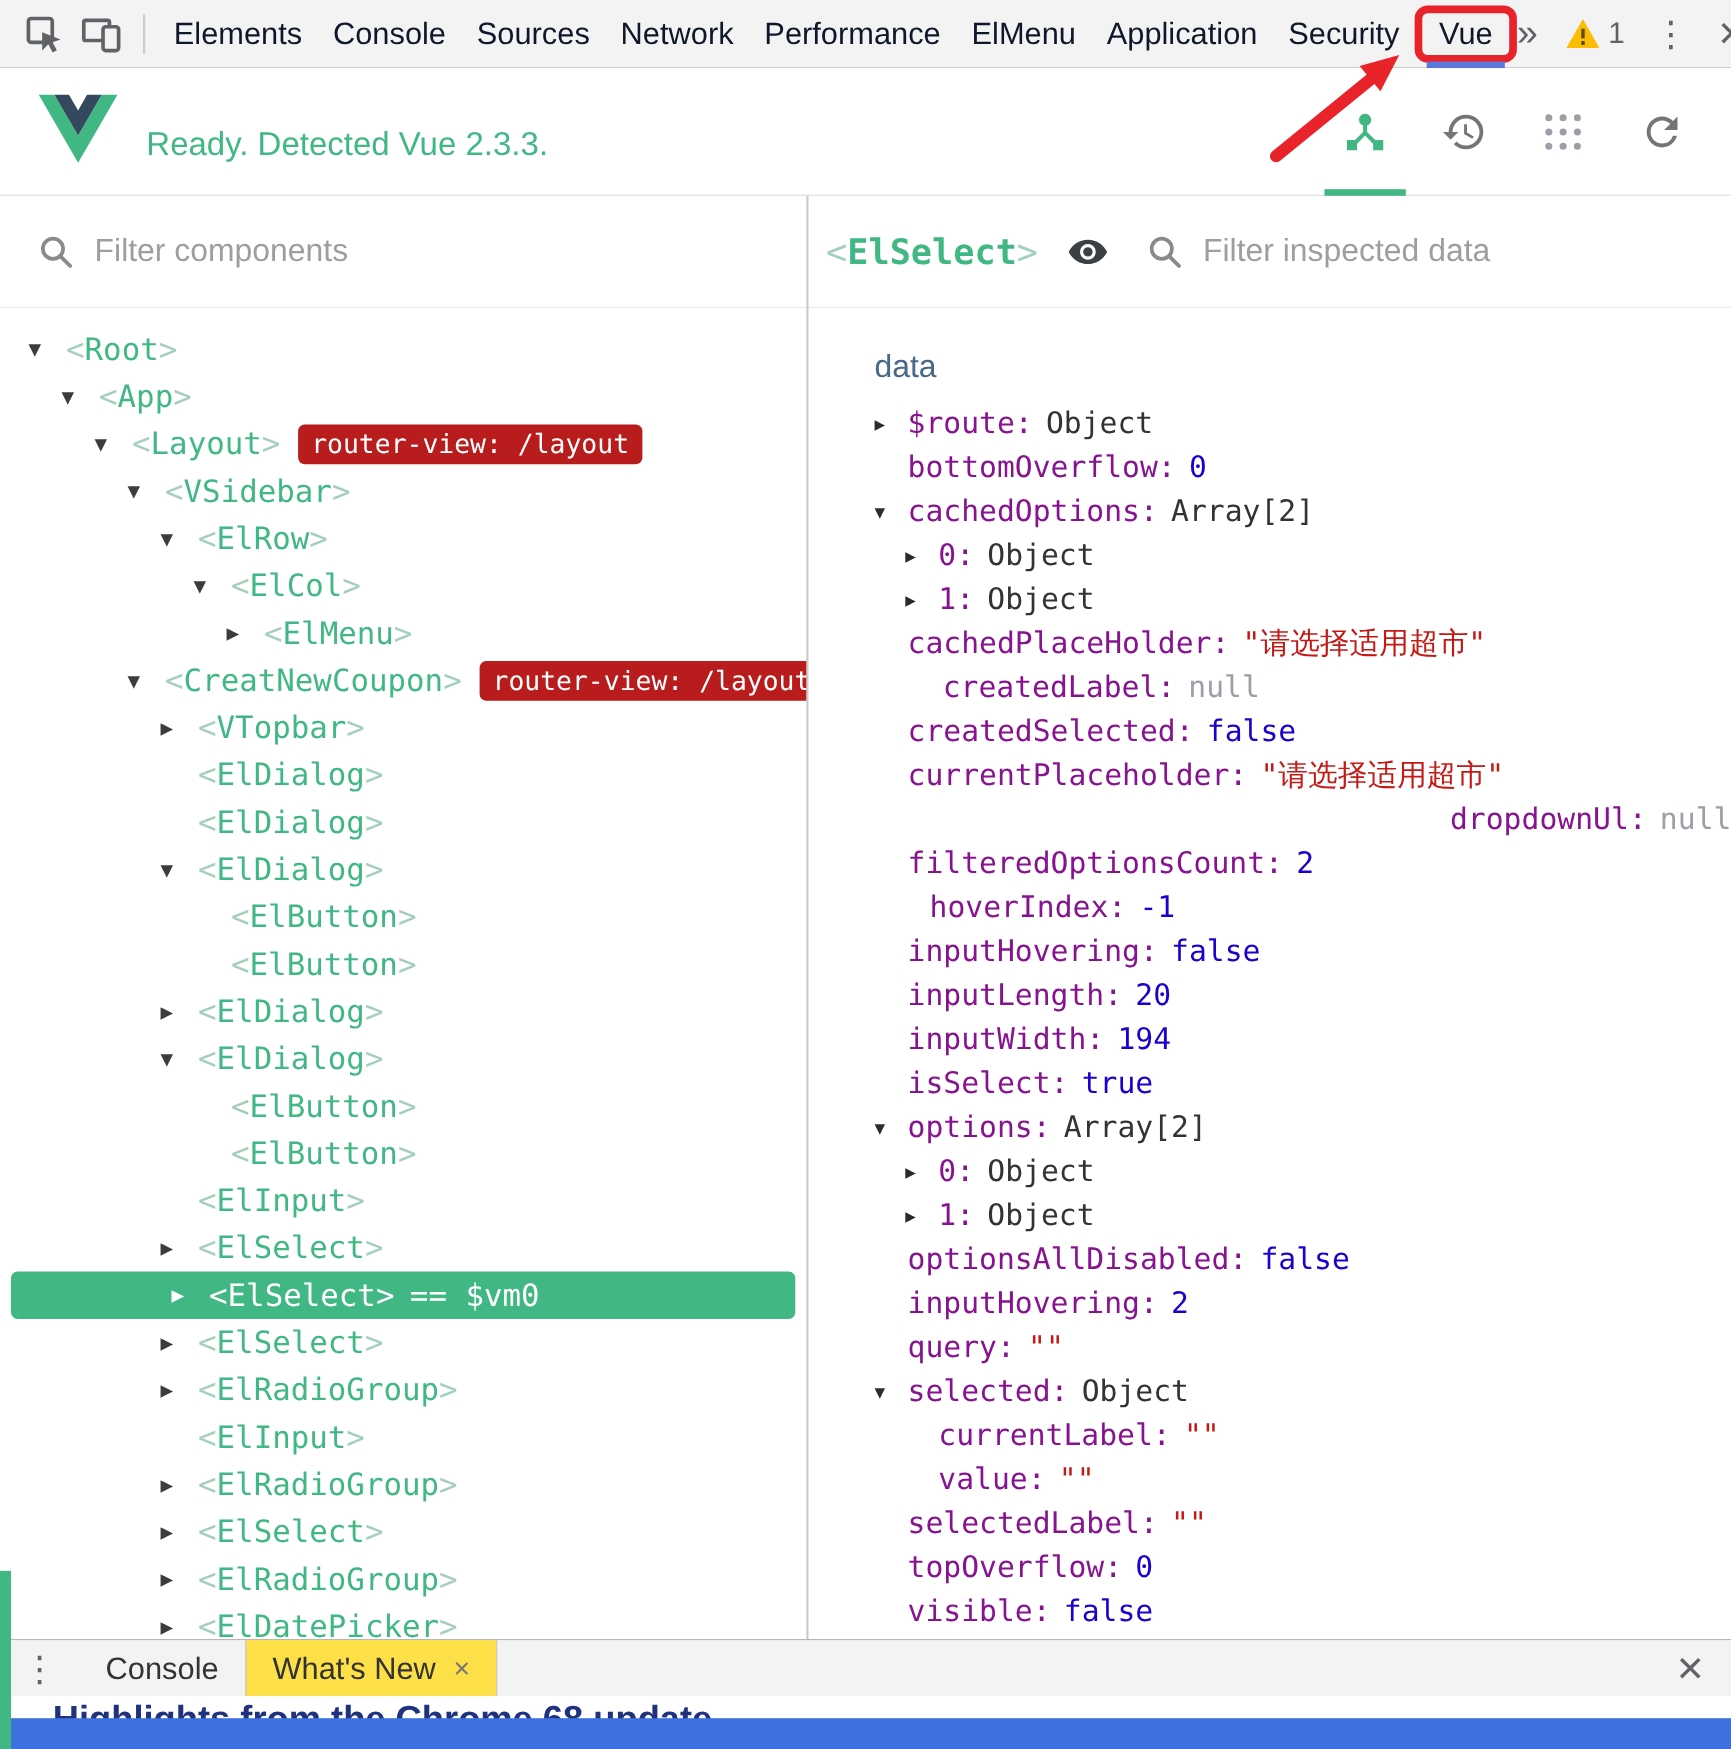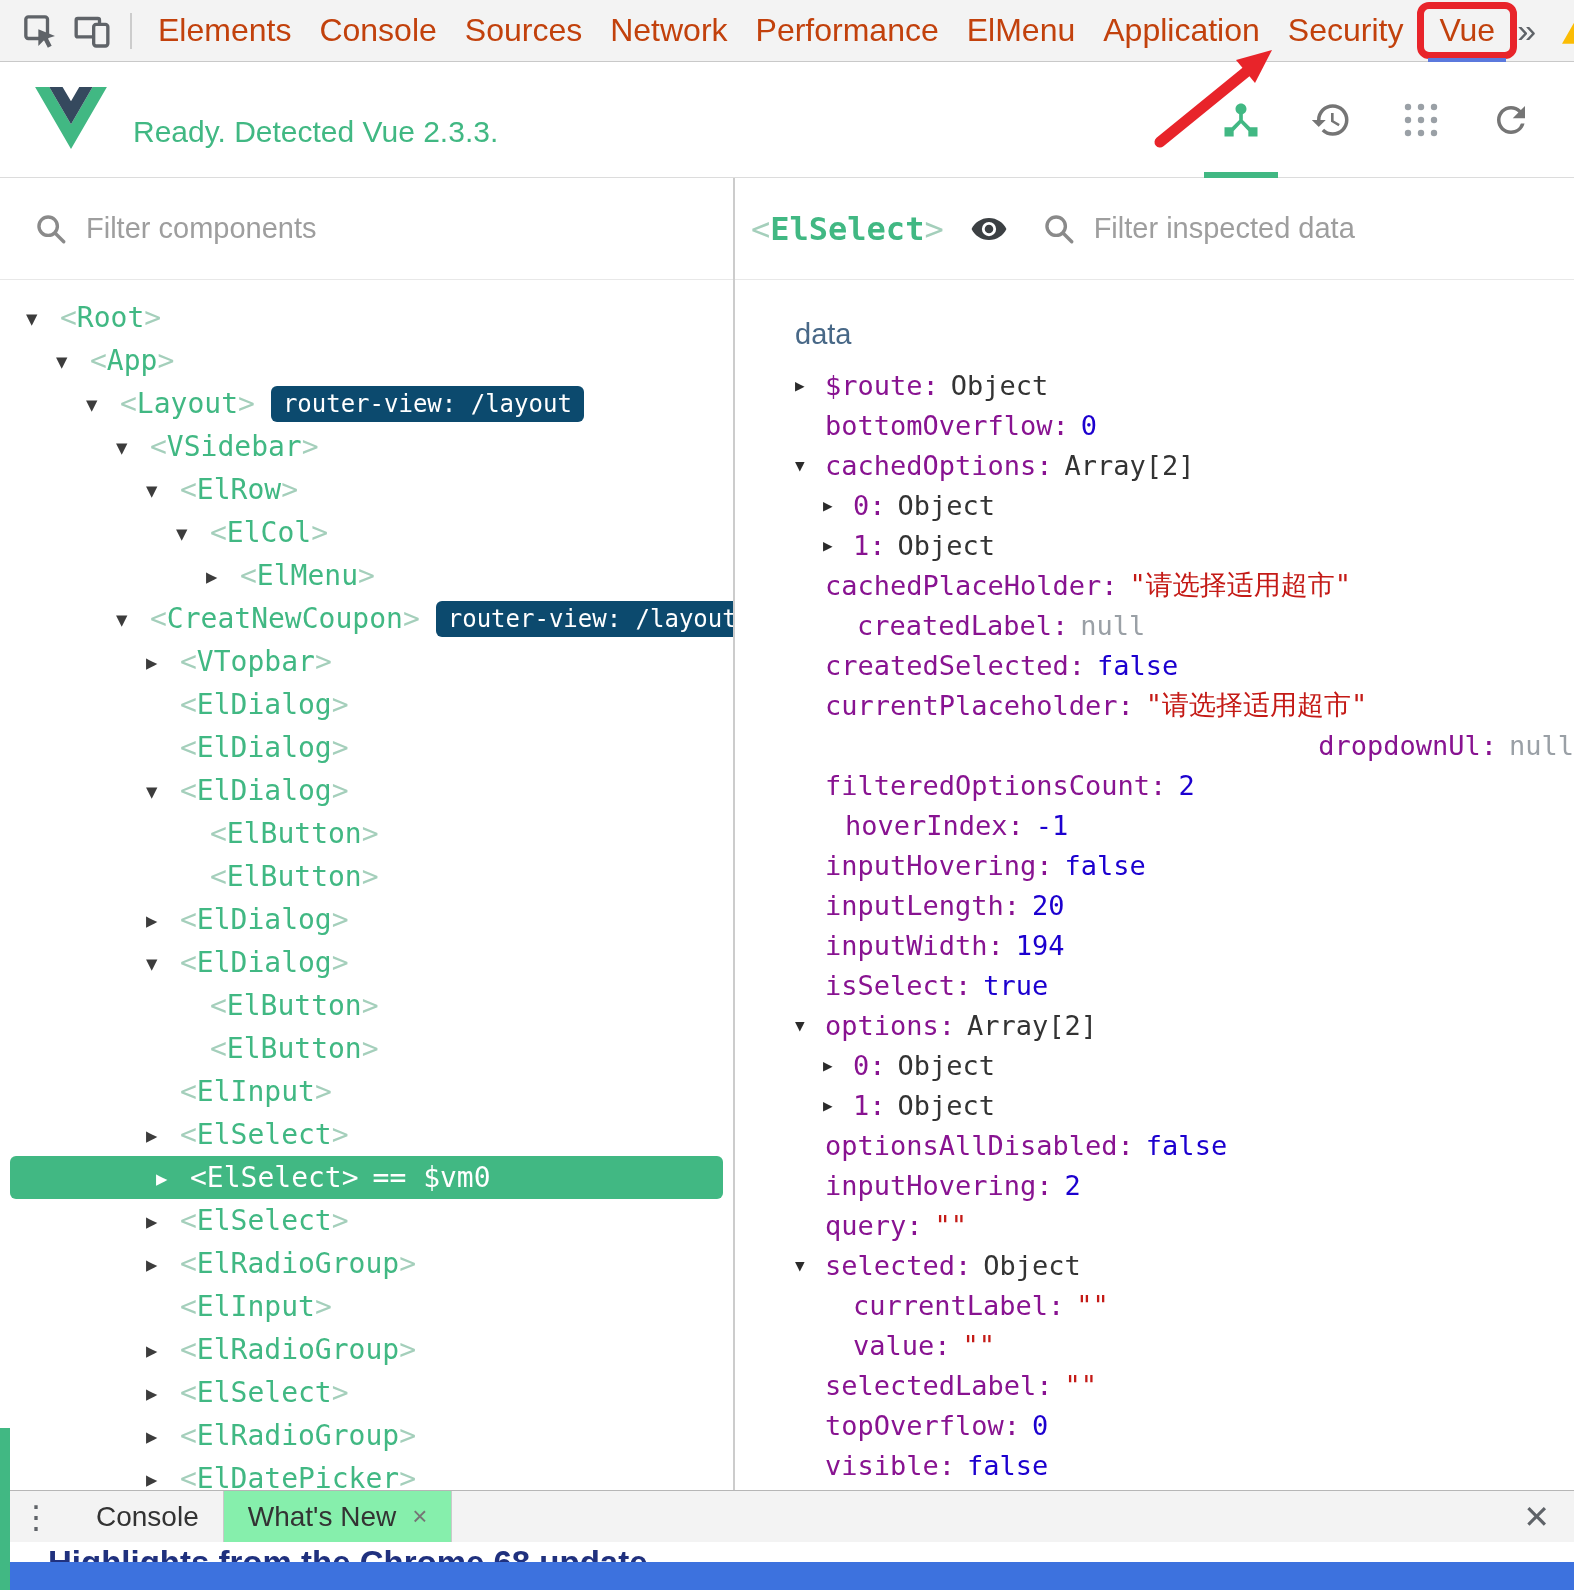--- a/index.html
+++ b/index.html
@@ -6,21 +6,21 @@
   html,body { width:1574px; height:1590px; }
   body { position:relative; font-family:"Liberation Sans",sans-serif; background:#fff; overflow:hidden; }
 
   
   #toolbar { position:absolute; left:0; top:0; width:1574px; height:62px;
     background:#f3f3f3; border-bottom:1px solid #c9c9c9;
     display:flex; align-items:center; padding-left:14px; }
   .tbicon { display:flex; align-items:center; justify-content:center; width:52px; height:52px; flex:none; }
   .tb-sep { width:2px; height:36px; background:#ccc; margin:0 12px; flex:none; }
   #tabstrip { display:flex; align-items:center; height:100%; }
-  .dtab { font-size:32px; color:#c2410c; padding:0 14px; white-space:nowrap; cursor:default; }
+  .dtab { font-size:28px; color:#0f172a; padding:0 14px; white-space:nowrap; cursor:default; }
   .dtab.tab-vue { position:relative; border:7px solid #e8242a; border-radius:12px; padding:3px 15px; }
   .dtab.tab-vue::after { content:""; position:absolute; left:4px; right:4px; bottom:-12px; height:6px; background:#5b79dd; }
   .toolbar-right { margin-left:auto; display:flex; align-items:center; gap:26px; padding-right:22px; }
   .glyph { font-size:32px; color:#5f6368; }
   .chevrons { font-size:34px; color:#5f6368; }
   .warn-group { display:flex; align-items:center; gap:8px; }
   .warn-count { font-size:27px; color:#5f6368; }
 
   
   #vue-header { position:absolute; left:0; top:62px; width:1574px; height:116px;
@@ -45,21 +45,21 @@
   #right-header .mag { margin-left:34px; }
 
   #divider { position:absolute; left:733px; top:178px; width:2px; height:1312px; background:#ccc; }
 
   
   #tree-pane { position:absolute; left:0; top:280px; width:733px; height:1210px; overflow:hidden; padding-top:16px; }
   .trow { height:43px; display:flex; align-items:center; white-space:nowrap;
     font:28px "DejaVu Sans Mono",monospace; cursor:default; }
   .arrow { width:34px; flex:none; font-size:19px; color:#3c3c3c; }
   .tname { color:#41b883; }
-  .badge { background:#0c4a6e; color:#fff; font:24px "DejaVu Sans Mono",monospace;
+  .badge { background:#b91c1c; color:#fff; font:24px "DejaVu Sans Mono",monospace;
     padding:4px 12px; border-radius:6px; margin-left:16px; flex:none; }
   .suffix { margin-left:14px; color:#41b883; }
   .trow.sel { background:#41b883; border-radius:6px; margin:0 10px; }
   .trow.sel .tname, .trow.sel .br, .trow.sel .arrow, .trow.sel .suffix { color:#fff; }
 
   
   #data-pane { position:absolute; left:735px; top:280px; width:839px; height:1210px; overflow:hidden; }
   #data-label { font-size:29px; color:#486887; margin:38px 0 14px 60px; }
   .drow { height:40px; display:flex; align-items:center; white-space:nowrap;
     font:27px "DejaVu Sans Mono",monospace; }
@@ -69,21 +69,21 @@
   .v-number,.v-boolean { color:#1c00cf; }
   .v-string { color:#c41a16; }
   .v-null { color:#9aa0a6; }
   .v-object { color:#333; }
 
   
   #drawer-bar { position:absolute; left:0; top:1490px; width:1574px; height:52px;
     background:#f3f3f3; border-top:1px solid #b6b6b6; display:flex; align-items:stretch; }
   #drawer-menu { display:flex; align-items:center; padding:0 20px; }
   .drawer-tab { display:flex; align-items:center; font-size:28px; color:#333; padding:0 24px; }
-  .drawer-tab.selected { background:#86efac; border-left:1px solid #c9c9c9; border-right:1px solid #c9c9c9; gap:16px; }
+  .drawer-tab.selected { background:#fde047; border-left:1px solid #c9c9c9; border-right:1px solid #c9c9c9; gap:16px; }
   .tab-x { color:#757575; font-size:26px; }
   #drawer-close { margin-left:auto; display:flex; align-items:center; padding:0 24px; }
 
   
   #whatsnew { position:absolute; left:0; top:1542px; width:1574px; height:48px; background:#fff; overflow:hidden; }
   #wn-headline { position:absolute; left:48px; top:2px; font-size:33px; font-weight:bold;
     color:#20317e; white-space:nowrap; }
   #blue-bar { position:absolute; left:0; top:1562px; width:1574px; height:28px; background:#3d72de; z-index:10; }
   #green-strip { position:absolute; left:0; top:1428px; width:10px; height:162px; background:#41b883; z-index:20; }
 

